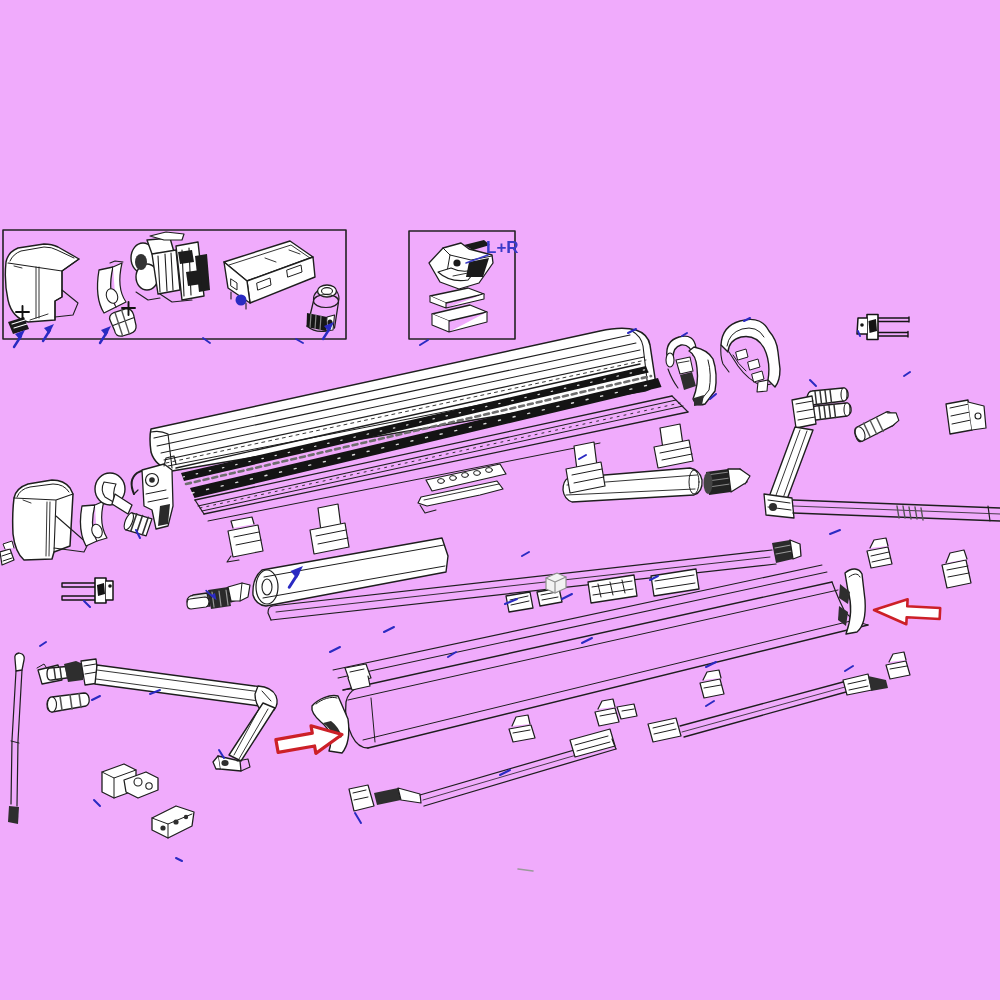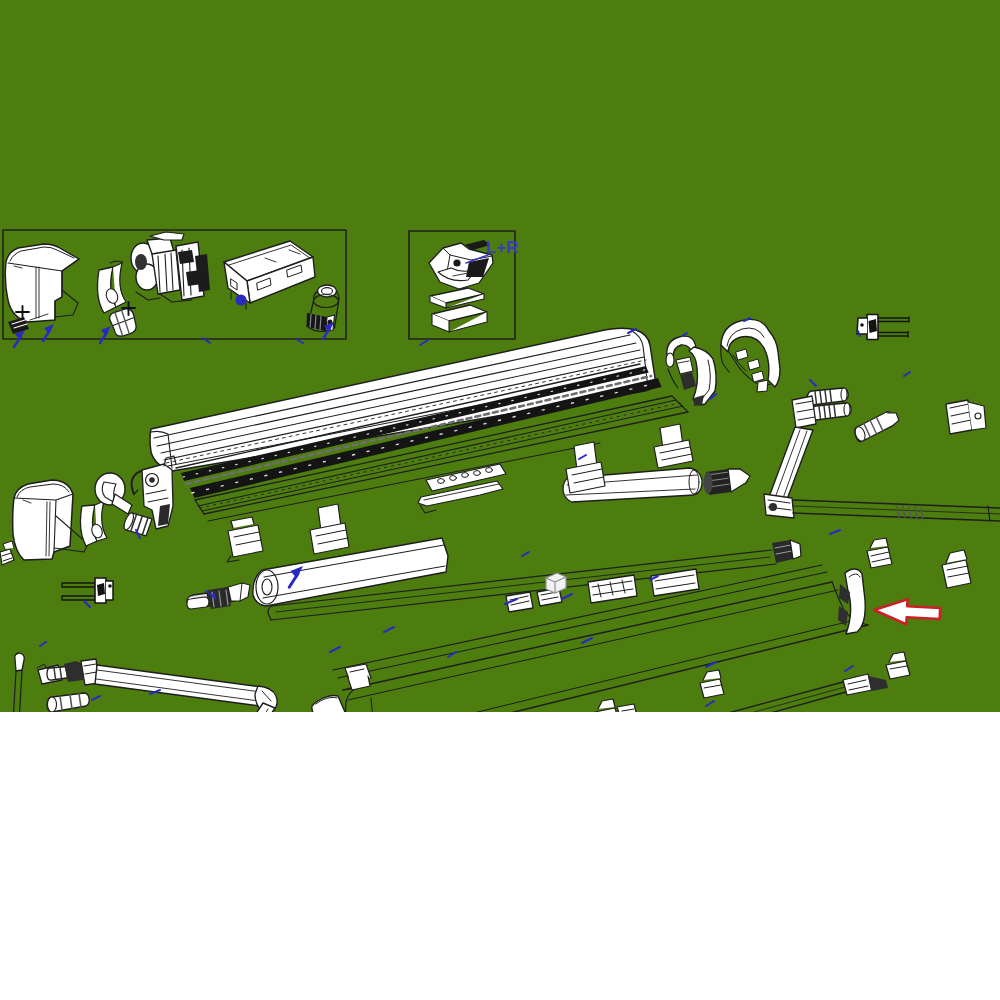--- a/index.html
+++ b/index.html
@@ -1,16 +1,16 @@
 <!DOCTYPE html>
 <html><head>
 <meta charset="utf-8">
 <style>
 html,body{margin:0;padding:0;background:#ffffff;}
-#page{position:relative;width:1000px;height:712px;background:#4d7c0f;overflow:hidden;
+#page{position:relative;width:1000px;height:1000px;background:#f0abfc;overflow:hidden;
 font-family:"Liberation Sans",sans-serif;}
 svg{position:absolute;left:0;top:0;filter:blur(0.35px);}
 </style>
 </head>
 <body>
 <div id="page">
 <svg width="1000" height="1000" viewBox="0 0 1000 1000" fill="none" stroke-linecap="round" stroke-linejoin="round">
 <defs>
 <g id="ba">
           <path d="M1,17 L8,6" stroke="#2a2ac2" stroke-width="2.4"></path>

